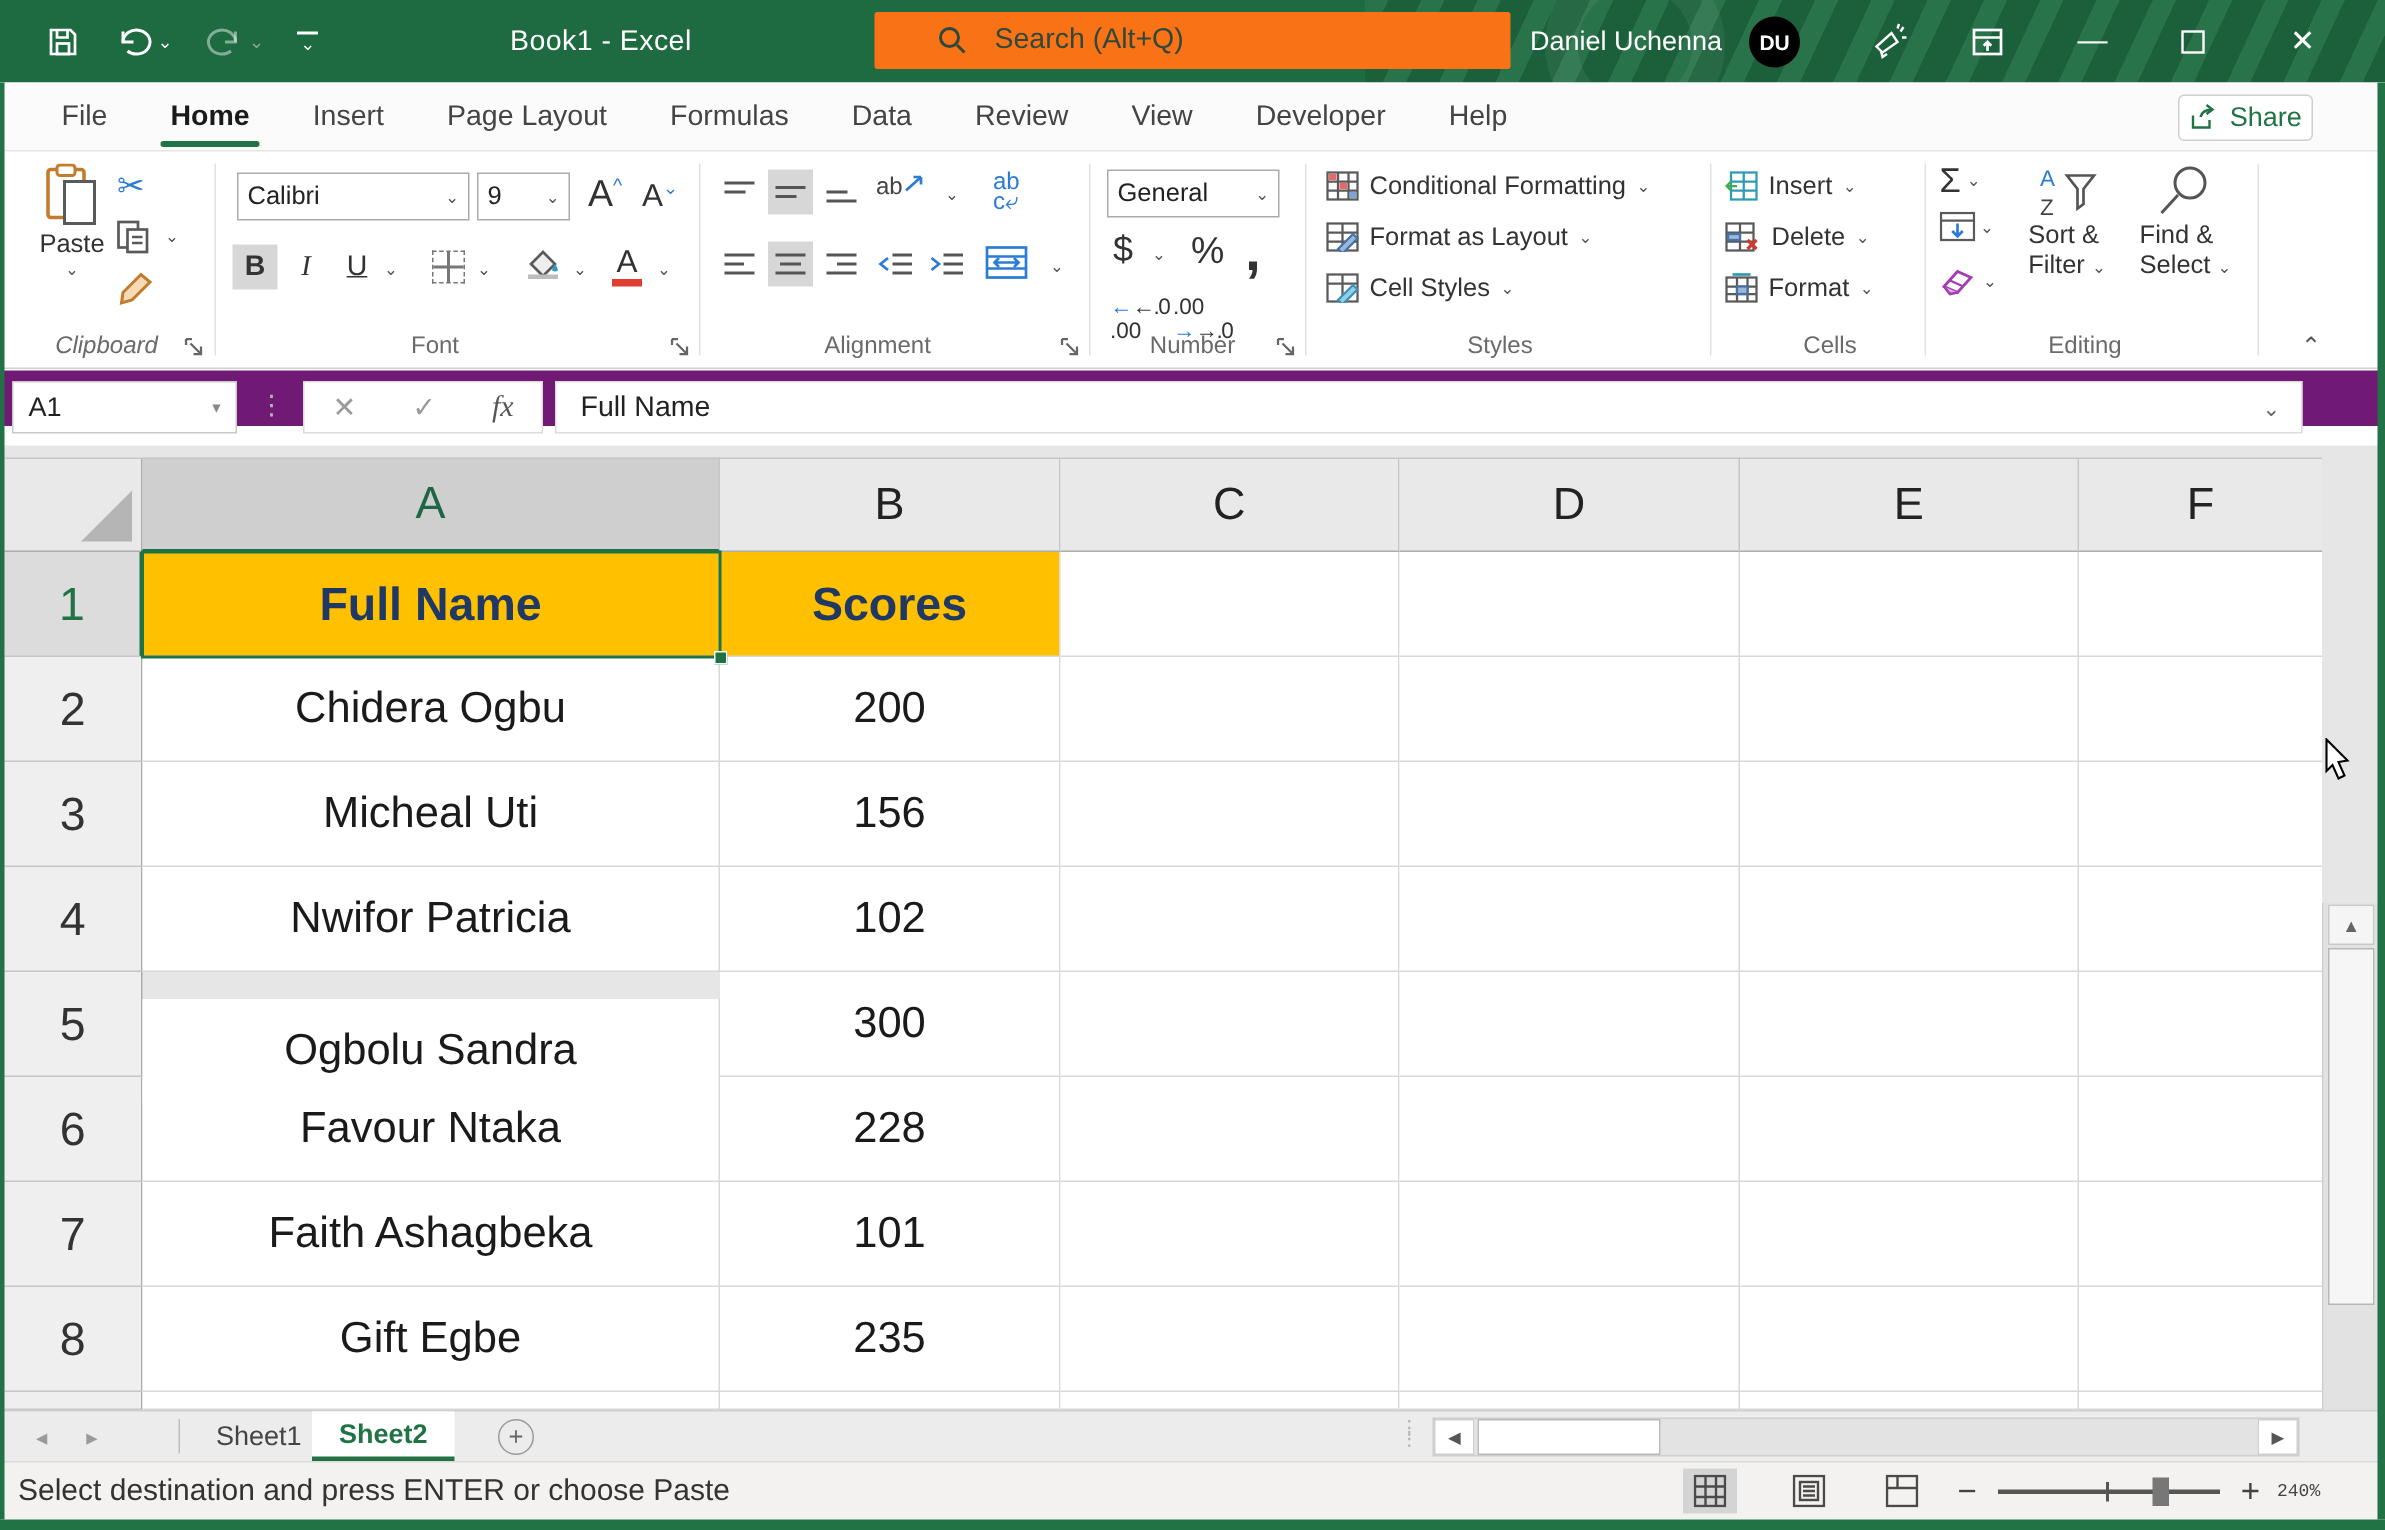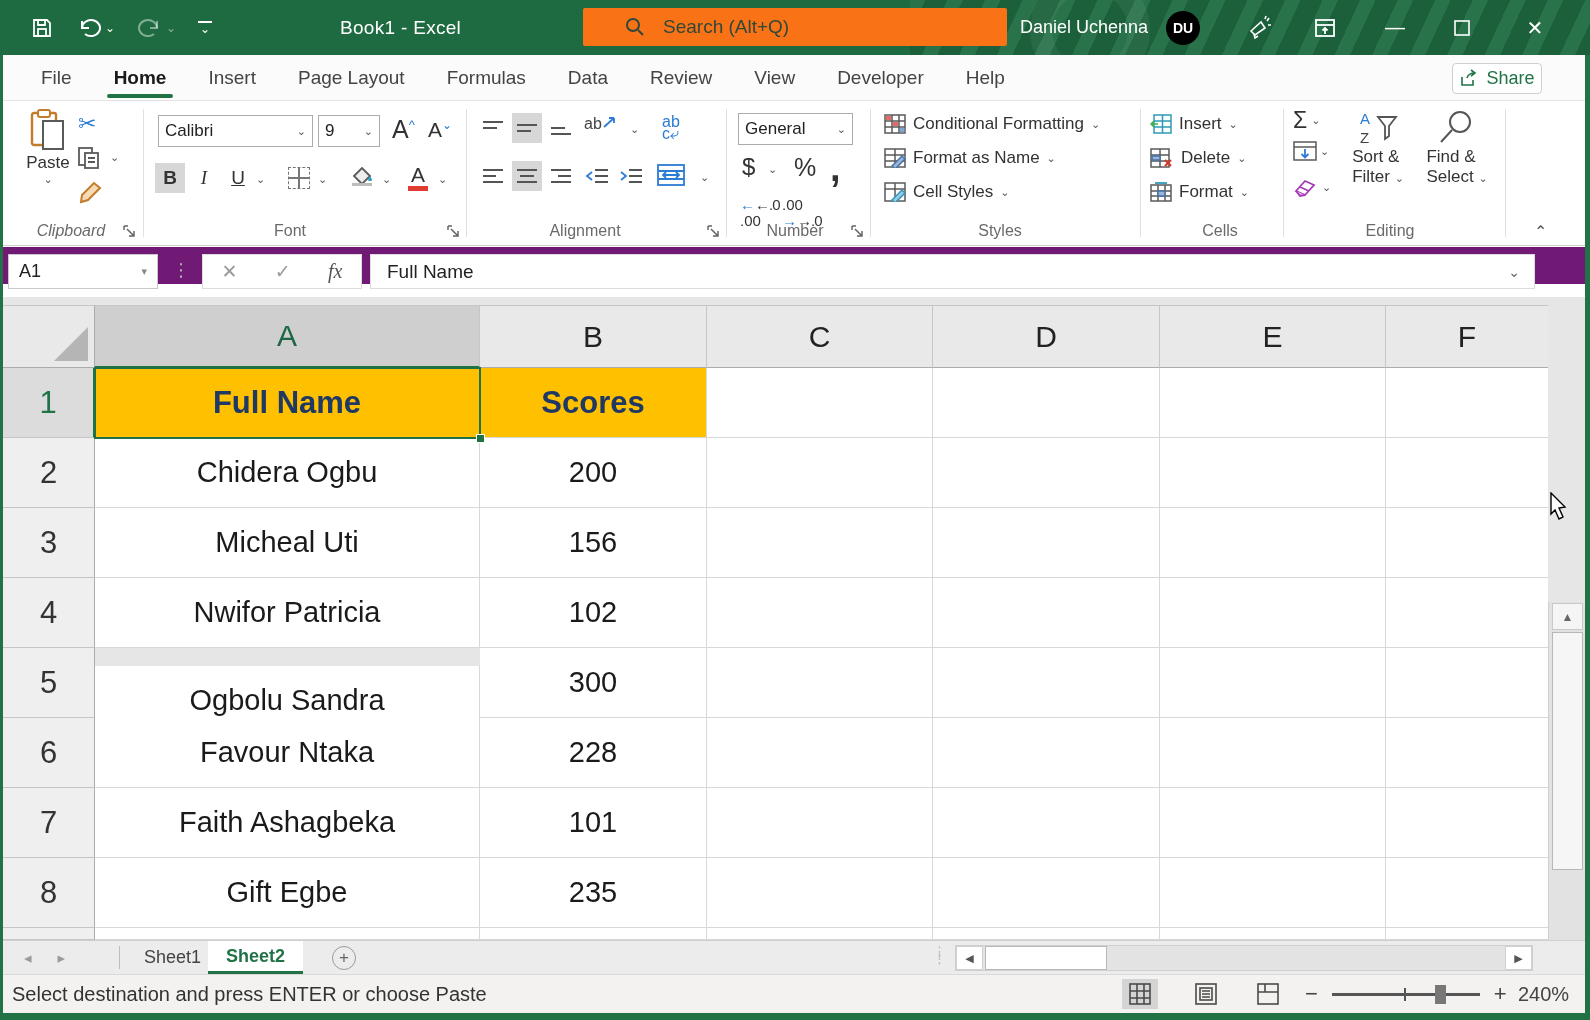--- a/index.html
+++ b/index.html
@@ -100,21 +100,21 @@
 
   
   .statusbar { left:0; top:974px; width:1590px; height:39px; background:#f3f2f1; border-top:1px solid #d9d9d9; }
   .statusmsg { position:absolute; left:12px; top:0; height:38px; display:flex; align-items:center; font-size:20px; color:#333; }
   .viewbtn { position:absolute; top:4px; width:36px; height:30px; display:flex; align-items:center; justify-content:center; color:#4a4a4a; }
   .viewbtn.on { background:#d4d4d4; }
   .zoomctl { position:absolute; top:0; height:38px; display:flex; align-items:center; color:#444; }
   .ztrack { position:relative; width:148px; height:3px; background:#555; margin:0 14px; }
   .ztick { position:absolute; left:72px; top:-5px; width:2px; height:13px; background:#555; }
   .zthumb { position:absolute; left:103px; top:-8px; width:11px; height:19px; background:#777; }
-  .zoompct { position:absolute; left:1518px; top:0; height:38px; display:flex; align-items:center; font-size:20px; color:#444; }
+  .zoompct { position:absolute; left:1518px; top:0; height:38px; display:flex; align-items:center; font-size:12px; color:#444;font-family:Liberation Mono, monospace; }
 
   .bottomstrip { left:0; top:1013px; width:1590px; height:7px; background:#217346; }
   .edgeL { left:0; top:55px; width:3px; height:958px; background:#217346; }
   .edgeR { left:1585px; top:55px; width:5px; height:958px; background:#217346; }
 
   
   .cursor { left:1549px; top:492px; width:22px; height:30px; z-index:99; }
 </style>
 </head>
 <body>
@@ -410,21 +410,21 @@
     </svg>
     <span>Conditional Formatting</span>
       <span class="ddchev">⌄</span>
   </div>
   <div class="abs styles-item" style="left:884px; top:40px;">
     <svg width="22" height="20" viewBox="0 0 22 20" fill="none" stroke="#5a5a5a" stroke-width="1.5">
       <rect x="1" y="1" width="20" height="18"></rect>
         <path d="M1 7h20M1 13h20M11 1v18"></path>
         <path d="M8 18L18 8l3 3-10 10z" fill="#9db6d6" stroke="#4472a8"></path>
     </svg>
-    <span>Format as Name</span>
+    <span>Format as Layout</span>
       <span class="ddchev">⌄</span>
   </div>
   <div class="abs styles-item" style="left:884px; top:74px;">
     <svg width="22" height="20" viewBox="0 0 22 20" fill="none" stroke="#5a5a5a" stroke-width="1.5">
       <rect x="1" y="1" width="20" height="18"></rect>
         <path d="M1 7h20M11 1v18"></path>
         <path d="M8 18L18 8l3 3-10 10z" fill="#8fd0e8" stroke="#3f8fb5"></path>
     </svg>
     <span>Cell Styles</span>
       <span class="ddchev">⌄</span>

